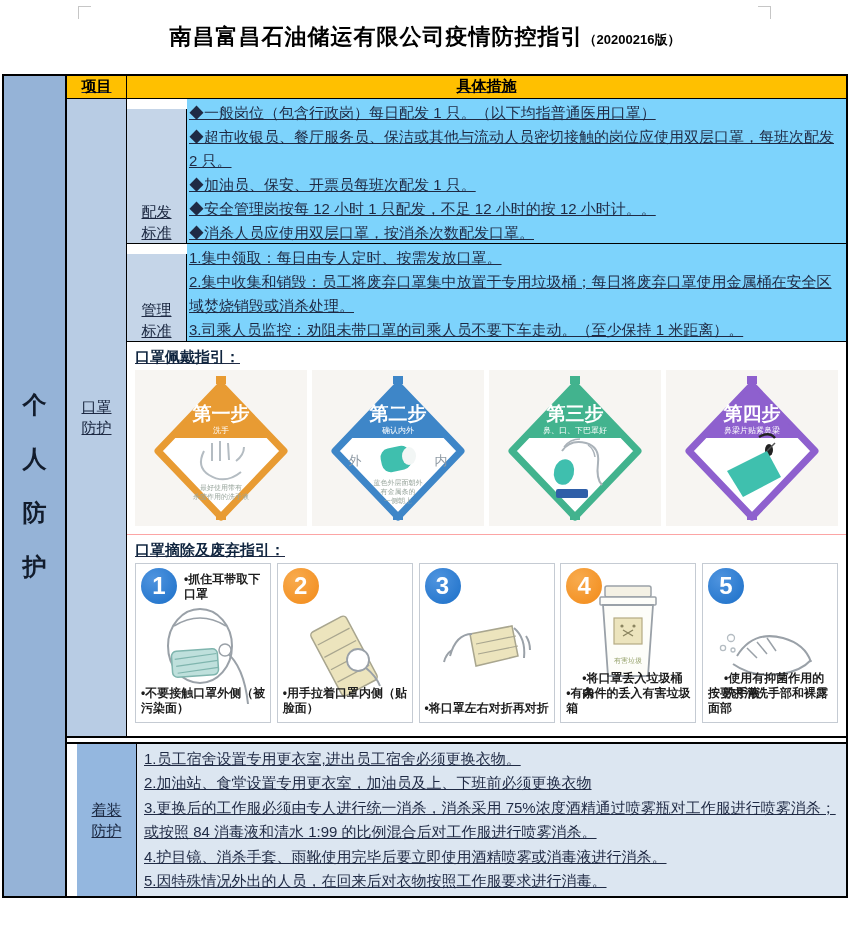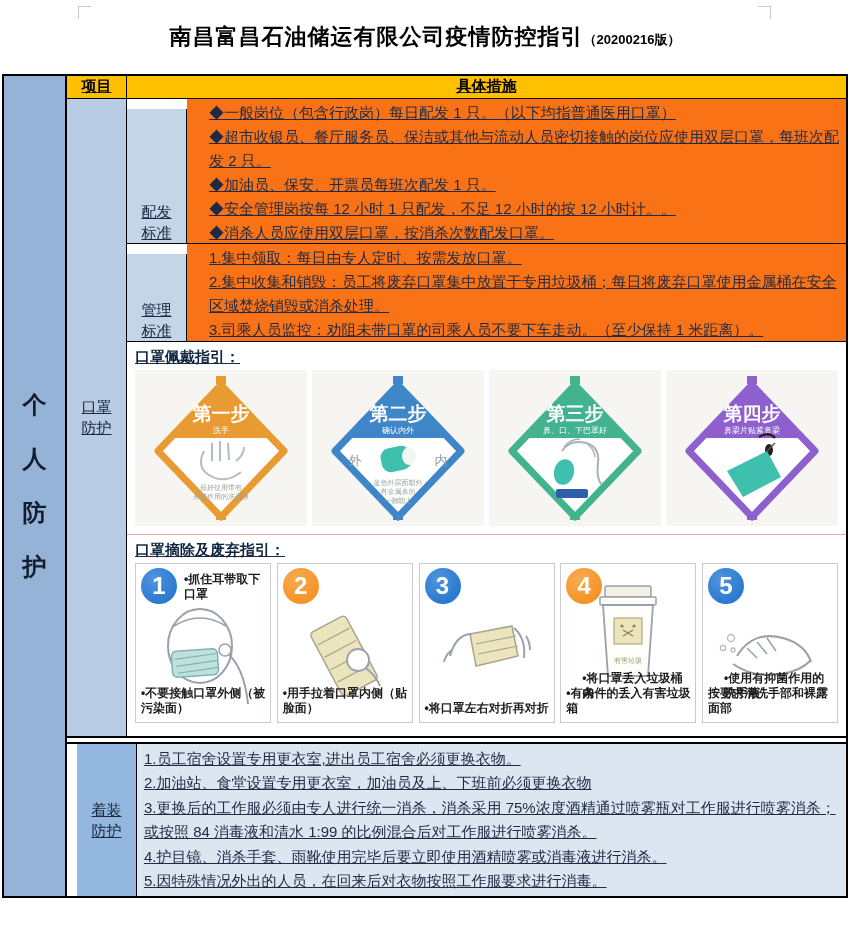--- a/index.html
+++ b/index.html
@@ -28,21 +28,21 @@
 
   .mask-section { display:flex; height:644px; }
   .mask-label-cell { width:60px; background:#B8CCE4; border-right:1px solid #000; display:flex; align-items:center; justify-content:center; }
   .vlabel { width:32px; font-size:15px; color:#16233c; text-align:center; word-break:break-all; line-height:21px; }
 
   .mask-content { flex:1; display:flex; flex-direction:column; min-width:0; }
   .std-row { display:flex; border-bottom:1px solid #000; }
   .row-std1 { height:145px; }
   .row-std2 { height:98px; }
   .sub-label-cell { width:60px; background:#C5D5E8; border-right:1px solid #000; display:flex; align-items:flex-end; justify-content:center;margin-top:10px; }
-  .text-cell { flex:1; background:#f97316; padding:2px 4px 2px 22px; overflow:hidden; }
+  .text-cell { flex:1; background:#7dd3fc; padding:2px 4px 2px 2px; overflow:hidden; }
   .text-line { font-size:15px; line-height:24px; color:#1f2a44; }
 
   .guide-row { background:#fff; padding:4px 6px 2px 6px; overflow:hidden; }
   .row-wearing { height:193px; border-bottom:1px solid #fca5a5; }
   .row-removal { flex:1; }
   .guide-title { font-size:15px; font-weight:bold; color:#10253f; margin:2px 0 3px 2px; }
 
   .diamond-strip { display:flex; justify-content:space-between; padding:0 2px; }
   .diamond-panel { width:172px; height:156px; background:#f7f5f2; display:flex; align-items:center; justify-content:center; }
   .d1 { --c:#E89B33; } .d2 { --c:#3E86C8; } .d3 { --c:#42B38E; } .d4 { --c:#8E60CE; }

